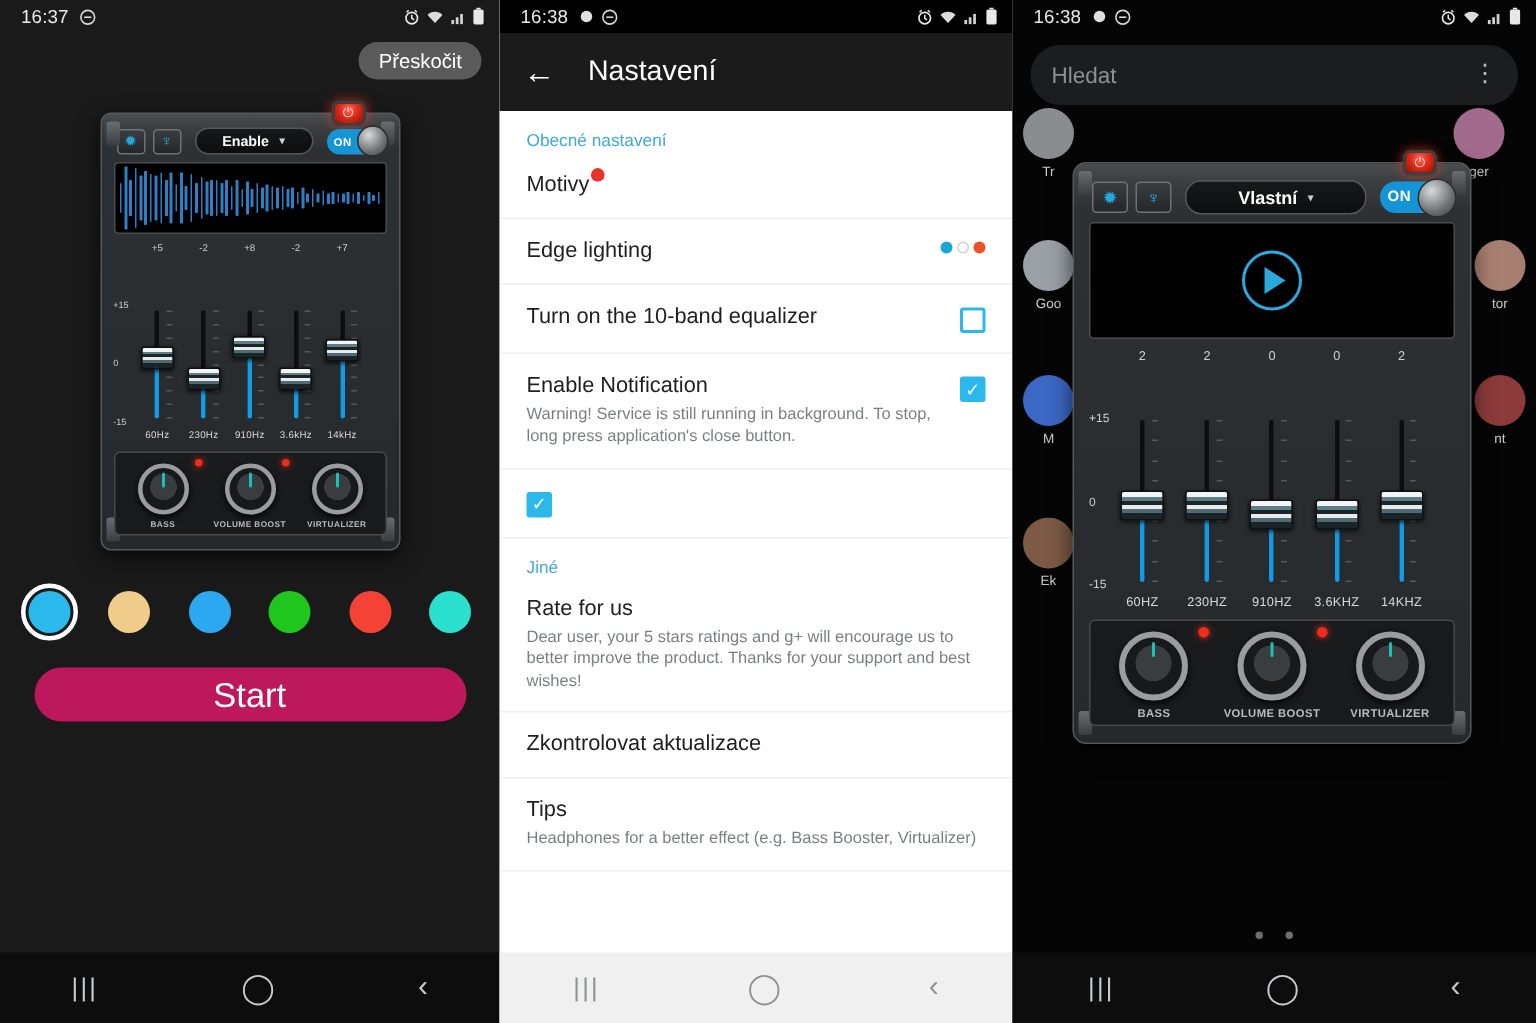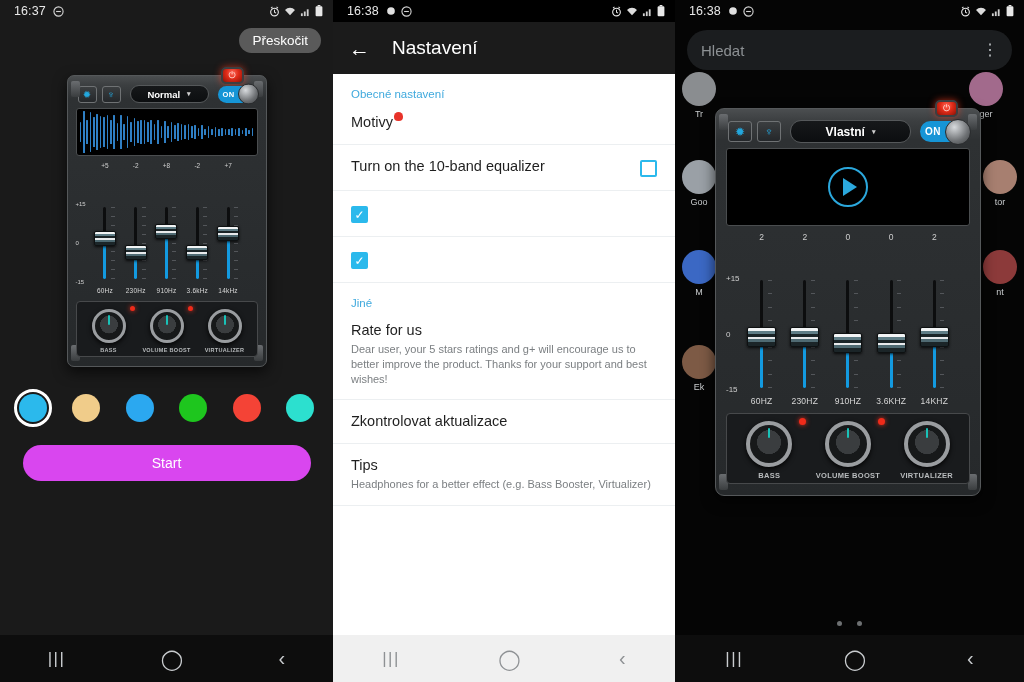--- a/index.html
+++ b/index.html
@@ -168,22 +168,22 @@
   .knob-label { font-size: 5.5px; color: #b9bcbe; margin-top: 4px; letter-spacing: .3px; }
   .eq-device.big .knob-label { font-size: 7.5px; }
 
   
   .swatches { display: flex; justify-content: space-between; padding: 0 14px; margin-top: 22px; }
   .sw-wrap { width: 38px; height: 38px; display: flex; align-items: center; justify-content: center; border-radius: 50%; }
   .sw-wrap.sel { border: 3px solid #fff; }
   .sw { width: 28px; height: 28px; border-radius: 50%; }
   .start-btn {
     display: block; margin: 18px auto 0; width: 288px; height: 36px;
-    border-radius: 18px; background: #d946ef; color: #fff; border: none;
-    font-size: 14px; cursor: pointer;
+    border-radius: 18px; background: #be185d; color: #fff; border: none;
+    font-size: 23px; cursor: pointer;
   }
 
   
   .sb2 { background: #000; }
   .appbar {
     height: 52px; background: #1b1b1b; display: flex; align-items: center;
     padding: 0 16px; gap: 22px;
   }
   .back-arrow { color: #fff; font-size: 21px; cursor: pointer; line-height: 1; }
   .appbar-title { color: #fff; font-size: 19px; }
@@ -293,21 +293,21 @@
       <span class="eq-screw l"></span>
       <span class="eq-screw r"></span>
       <span class="eq-screw bl"></span>
       <span class="eq-screw br"></span>
       <div class="power-led"></div>
 
       <div class="eq-topbar">
         <div class="eq-icobtn">✹</div>
         <div class="eq-icobtn">♆</div>
         <div class="eq-preset">
-          <span>Normal</span>
+          <span>Enable</span>
           <span class="eq-caret">▾</span>
         </div>
         <div class="eq-toggle">
           <span>ON</span>
         </div>
       </div>
 
       <div class="eq-wave" id="wave1">
           <i class="wv" style="height: 19.8px;"></i>
           <i class="wv" style="height: 42.956px;"></i>
@@ -551,26 +551,37 @@
       <span class="back-arrow">←</span>
       <span class="appbar-title">Nastavení</span>
     </div>
 
     <div class="settings-list" id="settings-list">
         <div class="sec-label">Obecné nastavení</div>
         <div class="s-row">
           <div class="s-main"><span class="s-title">Motivy</span><span class="s-badge"></span></div>
         </div>
         <div class="s-row">
+          <div class="s-main"><span class="s-title">Edge lighting</span></div>
+          <div class="s-acc">
+            <div class="dots3">
+              <i style="background:#1aa9d6"></i>
+              <i style="background:#ffffff;border:1px solid #cfd2d4"></i>
+              <i style="background:#ef5126"></i>
+            </div>
+          </div>
+        </div>
+        <div class="s-row">
           <div class="s-main"><span class="s-title">Turn on the 10-band equalizer</span></div>
           <div class="s-acc">
             <div class="cb"></div>
           </div>
         </div>
         <div class="s-row">
+          <div class="s-main"><span class="s-title">Enable Notification</span><div class="s-sub">Warning! Service is still running in background. To stop, long press application's close button.</div></div>
           <div class="s-acc">
             <div class="cb on">✓</div>
           </div>
         </div>
         <div class="s-row">
           <div class="s-acc">
             <div class="cb on">✓</div>
           </div>
         </div>
         <div class="sec-label">Jiné</div>

